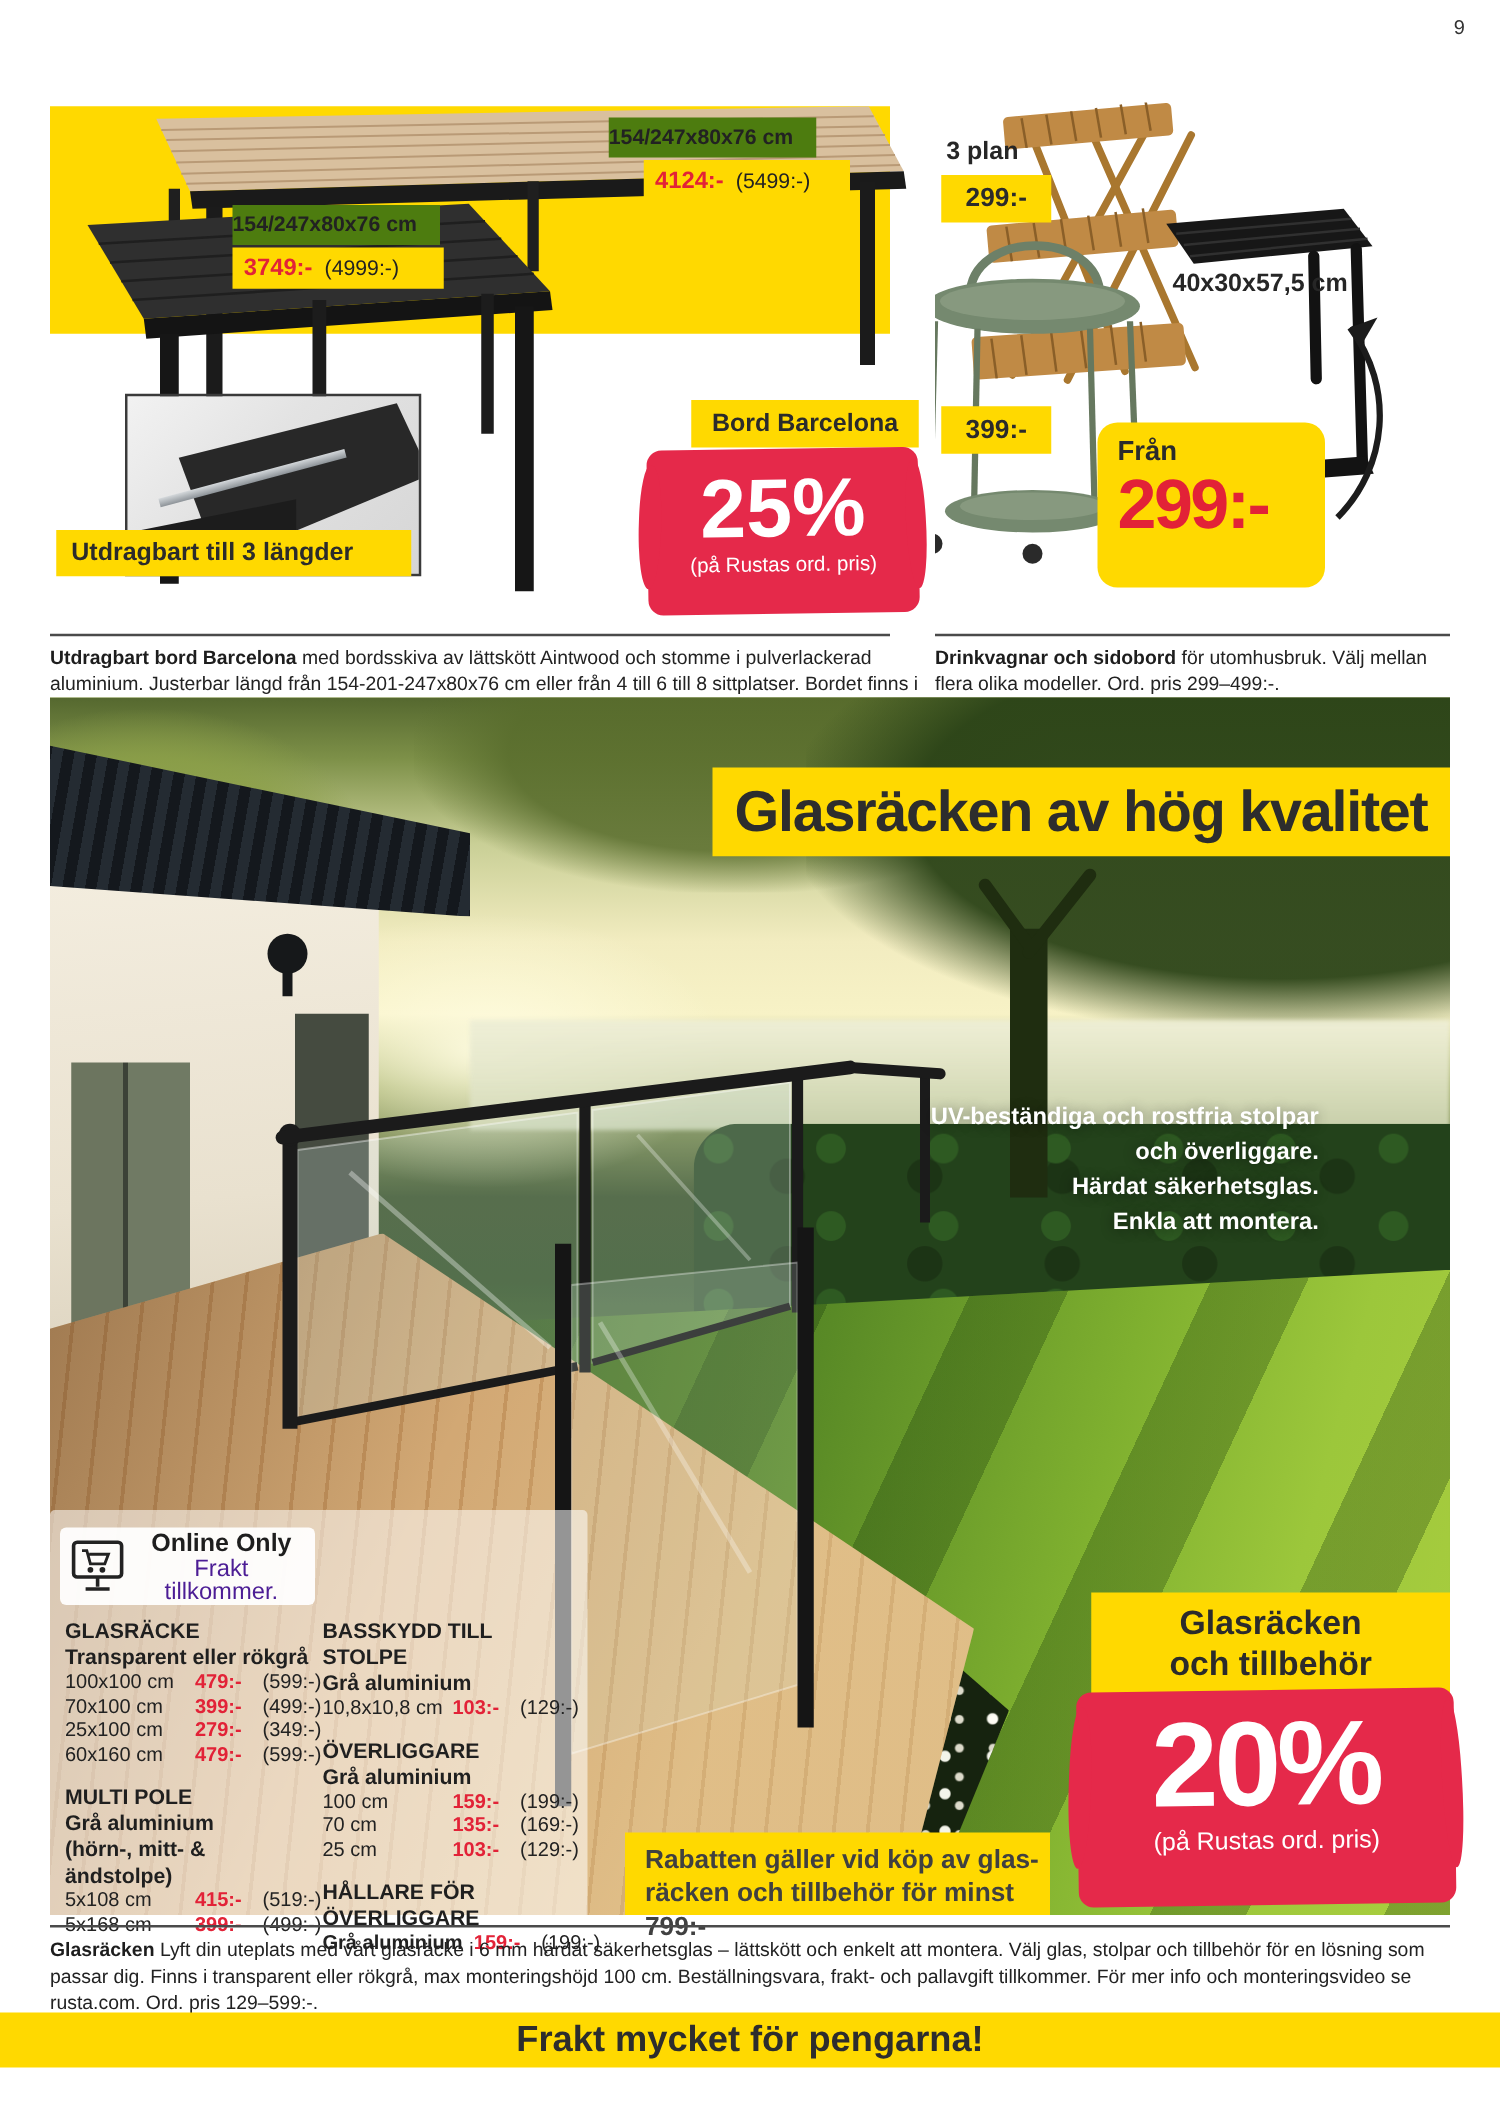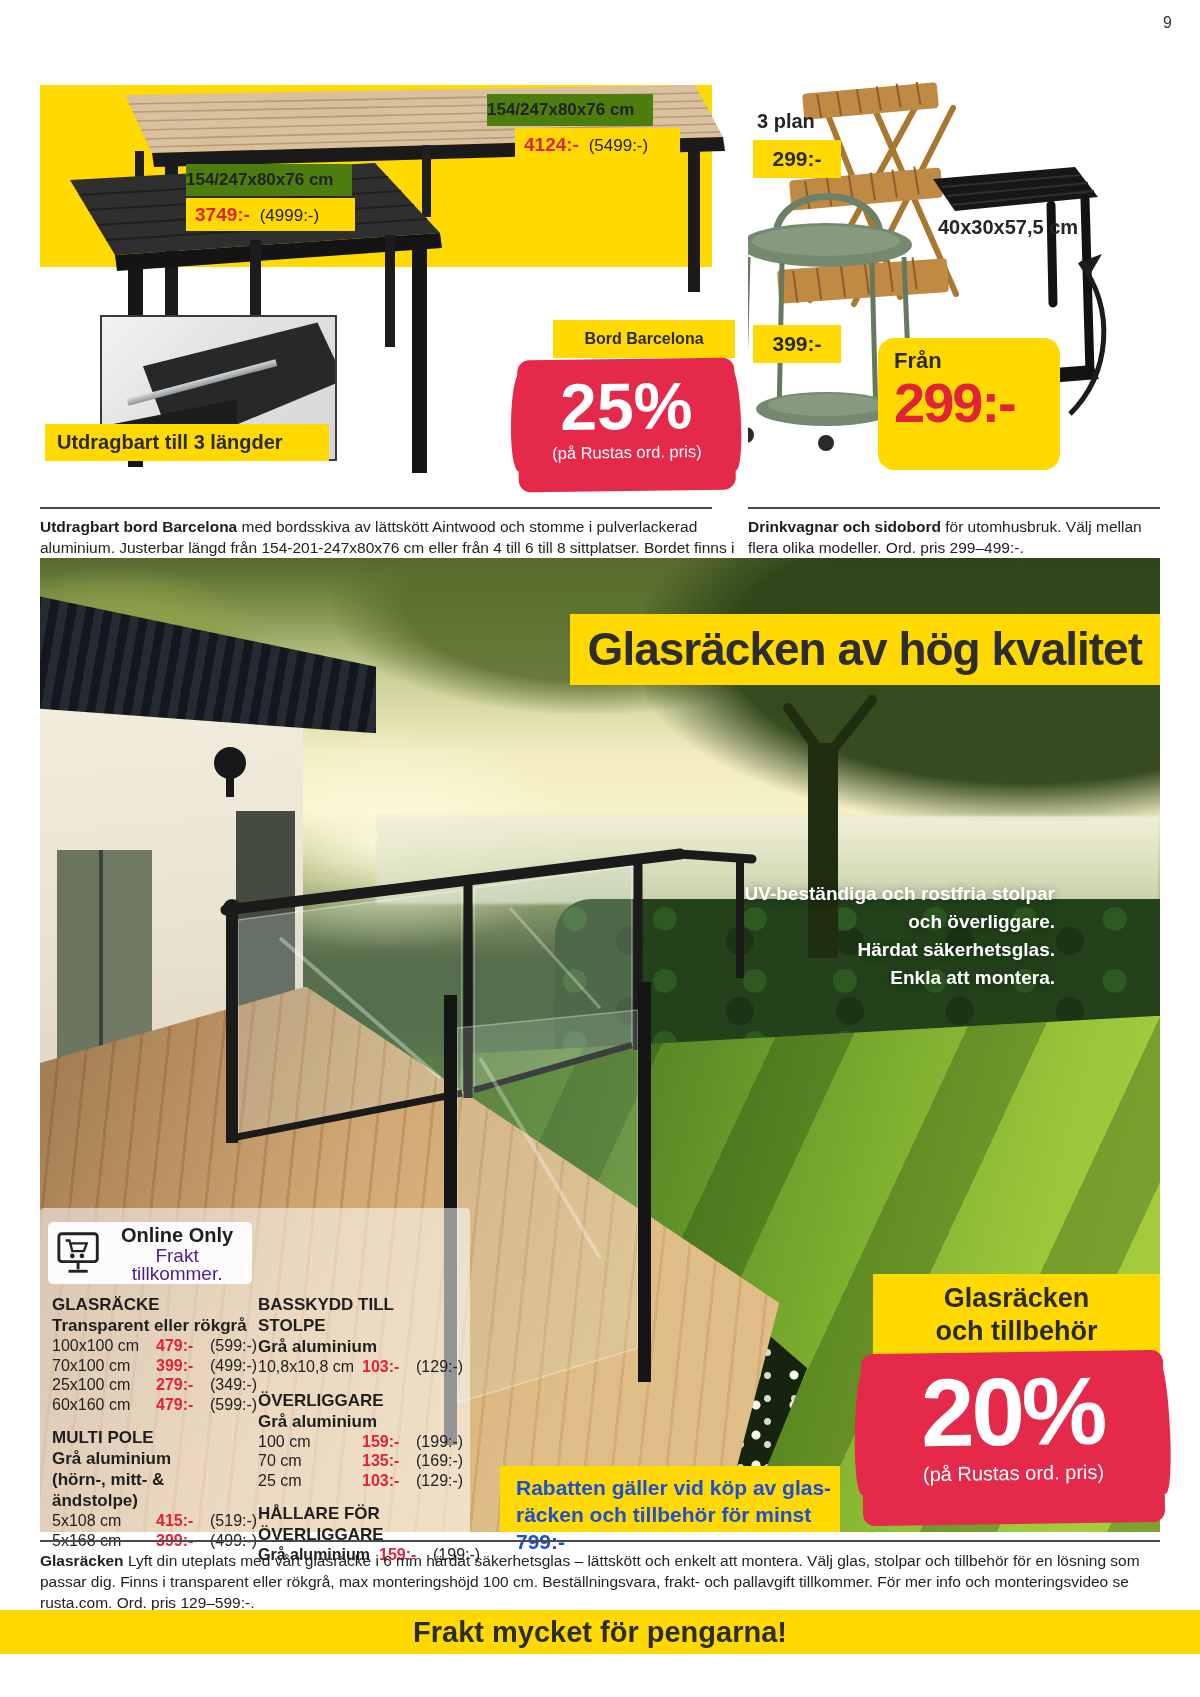--- a/index.html
+++ b/index.html
@@ -18,21 +18,21 @@
   .top-yellow{left:40px;top:85px;width:672px;height:182px;background:var(--yellow);}
   .tag-white{background:#4d7c0f;height:32px;line-height:32px;text-align:left;font-weight:bold;font-size:17px;color:#222;}
   .tag-price{height:33px;line-height:33px;padding-left:9px;font-size:17px;background:var(--yellow);white-space:nowrap;}
   .tag-price .rp{color:var(--price-red);font-weight:bold;font-size:19px;}
   .tag-price .op{color:#222;margin-left:5px;}
   .inset-box{left:100px;top:315px;width:233px;height:142px;background:linear-gradient(135deg,#f2f2f2 0%,#e3e3e3 40%,#d6d6d6 100%);border:2px solid #3a3a3a;overflow:hidden;}
   .inset-slab{position:absolute;left:8%;top:2%;width:96%;height:96%;background:#282828;clip-path:polygon(10% 34%,88% 2%,100% 44%,24% 96%);}
   .inset-rail{position:absolute;left:10%;top:44%;width:66%;height:7px;background:linear-gradient(#d4d8db,#8d9398);transform:rotate(-15deg);}
   .inset-slab2{position:absolute;left:0;bottom:0;width:58%;height:42%;background:#1c1c1c;clip-path:polygon(0 45%,100% 0,100% 100%,0 100%);}
   .inset-label{left:45px;top:424px;width:272px;height:37px;line-height:37px;background:var(--yellow);font-weight:bold;font-size:20px;padding-left:12px;color:#2b2b2b;}
-  .bord-header{left:553px;top:320px;width:182px;height:38px;line-height:38px;text-align:center;background:var(--yellow);font-weight:bold;font-size:16px;color:#2b2b2b;}
+  .bord-header{left:553px;top:320px;width:182px;height:38px;line-height:38px;text-align:center;background:var(--yellow);font-weight:bold;font-size:20px;color:#2b2b2b;}
   .splat{background:var(--badge-red);border-radius:12px;transform:rotate(-0.8deg);text-align:center;color:#fff;}
   .splat:before{content:"";position:absolute;left:-7px;top:12px;width:18px;height:75%;background:var(--badge-red);border-radius:45% 55% 50% 60%;transform:rotate(3deg);}
   .splat:after{content:"";position:absolute;right:-6px;top:10px;width:16px;height:78%;background:var(--badge-red);border-radius:55% 45% 60% 50%;transform:rotate(-3deg);}
   .splat25{left:518px;top:359px;width:217px;height:132px;}
   .splat25 .big{font-size:66px;font-weight:bold;line-height:1;margin-top:14px;}
   .splat25 .note{font-size:16.5px;margin-top:4px;}
   .plan-label{left:757px;top:110px;font-size:20px;font-weight:bold;}
   .tag-sm{width:88px;height:38px;line-height:38px;text-align:center;background:var(--yellow);font-weight:bold;font-size:21px;color:#2b2b2b;}
   .tag299{left:753px;top:140px;}
   .tag399{left:753px;top:325px;}
@@ -80,21 +80,21 @@
   .price-col{position:absolute;top:1294px;}
   .pc1{left:52px;width:198px;}
   .pc2{left:258px;width:208px;}
   .price-group{margin-bottom:13px;}
   .price-header{font-size:17px;line-height:21px;font-weight:bold;color:#1f1f1f;}
   .price-row{display:flex;align-items:baseline;font-size:16px;line-height:19.5px;color:#222;}
   .price-row .pl{width:104px;flex-shrink:0;}
   .price-row .pp{width:54px;flex-shrink:0;color:var(--price-red);font-weight:bold;}
   .price-row .po{color:#222;}
   .price-row.bold-label .pl{width:auto;margin-right:9px;font-weight:bold;}
-  .rabatt{left:500px;top:1466px;width:340px;height:66px;background:var(--yellow);box-sizing:border-box;padding:8px 5px 0 16px;font-weight:bold;font-size:21px;line-height:27px;color:#1d4ed8;}
+  .rabatt{left:500px;top:1466px;width:340px;height:66px;background:var(--yellow);box-sizing:border-box;padding:8px 5px 0 16px;font-weight:bold;font-size:21px;line-height:27px;color:#404040;}
   .offer-box{left:873px;top:1274px;width:287px;height:82px;background:var(--yellow);text-align:center;font-weight:bold;font-size:27px;line-height:33px;color:#2b2b2b;padding-top:8px;box-sizing:border-box;}
   .splat20{left:862px;top:1352px;width:302px;height:172px;}
   .splat20 .big{font-size:96px;font-weight:bold;line-height:1;margin-top:12px;letter-spacing:-3px;}
   .splat20 .note{font-size:20px;margin-top:2px;}
 
   
   .bottom-desc{left:40px;top:1550px;width:1128px;}
   .footer-bar{left:0;top:1610px;width:1200px;height:44px;background:var(--yellow);text-align:center;line-height:44px;font-weight:bold;font-size:29px;color:#2d2d2d;}
 </style>
 </head>

